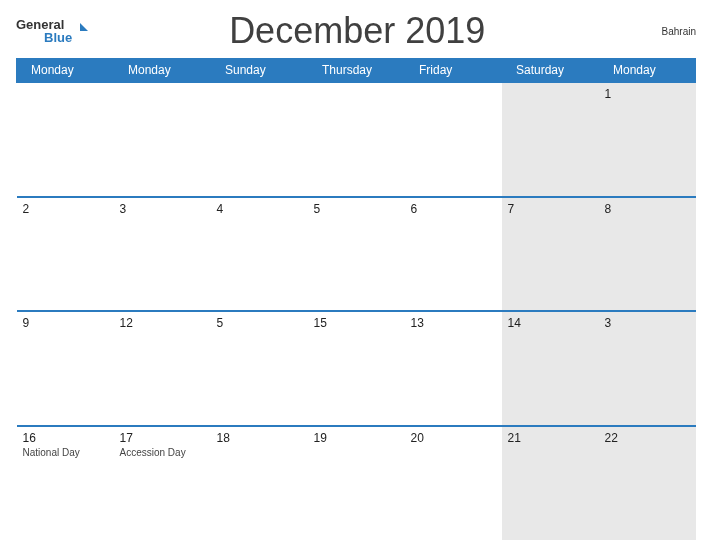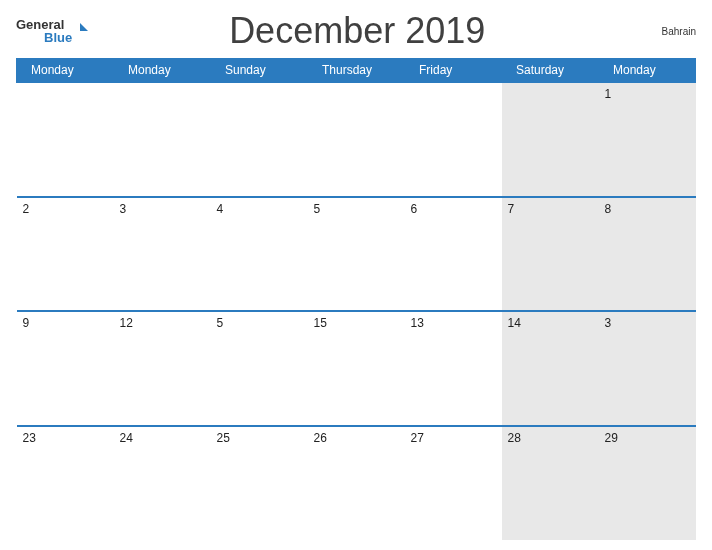--- a/index.html
+++ b/index.html
@@ -198,36 +198,38 @@
           </td>
           <td class="saturday">
             <span class="day-num">14</span>
           </td>
           <td class="sunday">
             <span class="day-num">3</span>
           </td>
         </tr>
         <tr>
           <td>
-            <span class="day-num">23</span>
-          </td>
-          <td>
-            <span class="day-num">24</span>
-          </td>
-          <td>
-            <span class="day-num">25</span>
-          </td>
-          <td>
-            <span class="day-num">26</span>
-          </td>
-          <td>
-            <span class="day-num">27</span>
+            <span class="day-num">16</span>
+            <span class="day-event">National Day</span>
+          </td>
+          <td>
+            <span class="day-num">17</span>
+            <span class="day-event">Accession Day</span>
+          </td>
+          <td>
+            <span class="day-num">18</span>
+          </td>
+          <td>
+            <span class="day-num">19</span>
+          </td>
+          <td>
+            <span class="day-num">20</span>
           </td>
           <td class="saturday">
-            <span class="day-num">28</span>
-          </td>
-          <td class="sunday">
-            <span class="day-num">29</span>
+            <span class="day-num">21</span>
+          </td>
+          <td class="sunday">
+            <span class="day-num">22</span>
           </td>
         </tr>
       </tbody>
   </table>
 </div>
 
 </body></html>

